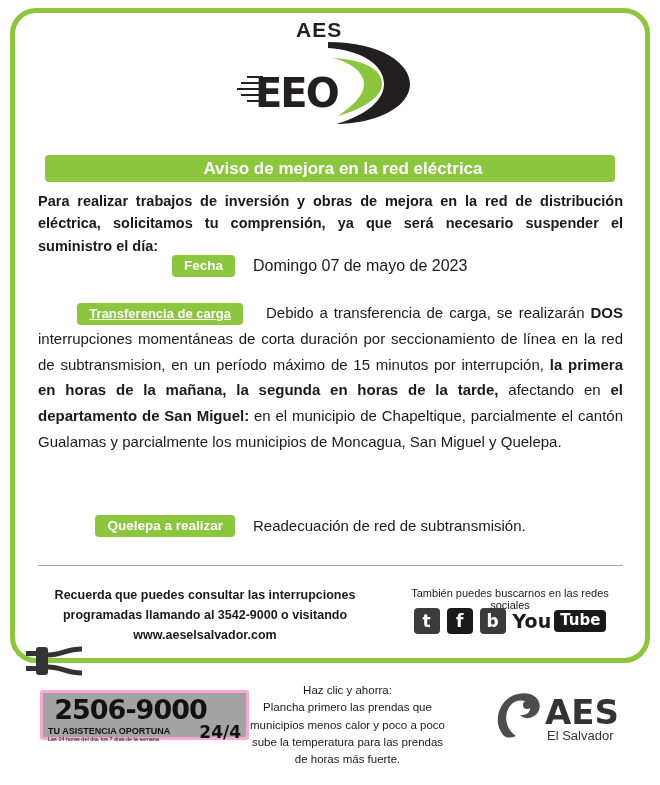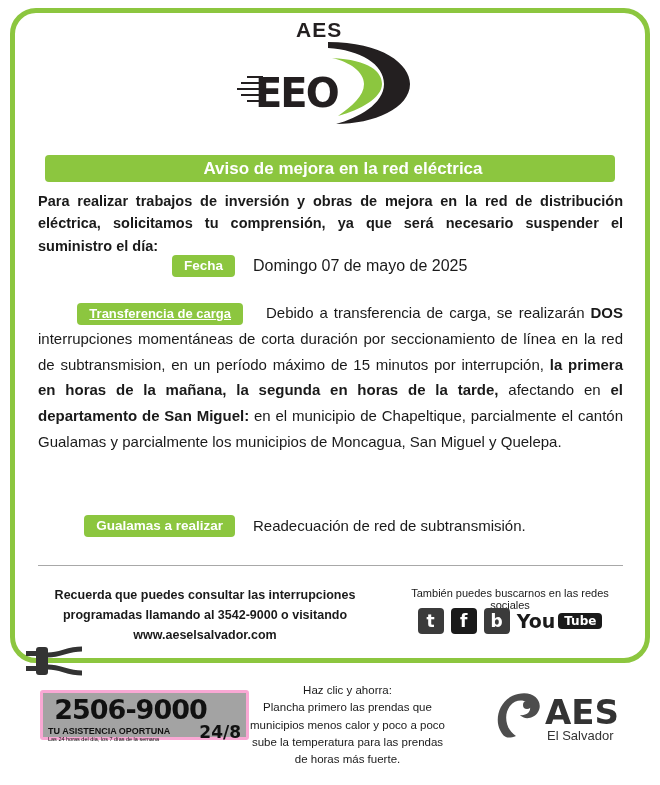--- a/index.html
+++ b/index.html
@@ -206,29 +206,29 @@
     justify-content: center;
     color: #fff;
     font-weight: bold;
     font-size: 17px;
     font-family: "DejaVu Sans", sans-serif;
   }
   .sq.tw { background: #3b3b3b; }
   .sq.fb { background: #1a1a1a; }
   .sq.bl { background: #3b3b3b; }
   .yt {
-    display: flex; align-items: center; gap: 3px;
+    display: flex; gap: 3px;
   }
   .yt .yo {
     font-size: 19px; font-weight: bold; color: #1a1a1a;
     font-family: "DejaVu Sans", sans-serif;
   }
   .yt .tube {
     background: #1a1a1a; color: #fff;
-    font-size: 12px; font-weight: bold;
+    font-size: 15px; font-weight: bold;
     border-radius: 4px; padding: 1px 6px;
     font-family: "DejaVu Sans", sans-serif;
   }
 
   
   .plug {
     position: absolute;
     left: 26px; top: 645px;
     width: 66px; height: 34px;
   }
@@ -330,34 +330,34 @@
   </div>
 
   <div class="title-bar">Aviso de mejora en la red eléctrica</div>
 
   <div class="intro">Para realizar trabajos de inversión y obras de mejora en la red de distribución eléctrica, solicitamos tu comprensión, ya que será necesario suspender el suministro  el día:</div>
 
   <div class="row-fecha">
     <div class="pill-col">
       <span class="label-pill">Fecha</span>
     </div>
-    <div class="fecha-value">Domingo 07 de mayo de 2025</div>
+    <div class="fecha-value">Domingo 07 de mayo de 2023</div>
   </div>
 
   <div class="transfer-pill-wrap">
     <span class="label-pill">Transferencia de carga</span>
   </div>
 
   <div class="transfer-body">
     <span class="indent"></span><span>Debido a transferencia de carga, se realizarán </span><b>DOS</b><span> interrupciones momentáneas de corta duración por seccionamiento de línea en la red de subtransmision, en un período máximo de 15 minutos por interrupción, </span><b>la primera en horas de la mañana, la segunda en horas de la tarde,</b><span> afectando en </span><b>el departamento de San Miguel:</b><span> en el municipio de Chapeltique, parcialmente el cantón Gualamas y parcialmente los municipios de Moncagua, San Miguel y Quelepa.</span>
   </div>
 
   <div class="row-trabajos">
     <div class="pill-col">
-      <span class="label-pill">Gualamas a realizar</span>
+      <span class="label-pill">Quelepa a realizar</span>
     </div>
     <div class="trabajos-value">Readecuación de red de subtransmisión.</div>
   </div>
 
   <div class="divider"></div>
 
   <div class="footer-left">
     <div>Recuerda que puedes consultar las interrupciones</div>
     <div>programadas llamando al 3542-9000 o visitando</div>
     <div>www.aeselsalvador.com</div>
@@ -379,21 +379,21 @@
     <rect x="0" y="21" width="10" height="5" fill="#333"></rect>
     <rect x="10" y="2" width="12" height="28" rx="3" fill="#333"></rect>
     <path d="M22 10 C36 10 40 4 56 4" stroke="#333" stroke-width="5" fill="none"></path>
     <path d="M22 22 C36 22 40 28 56 28" stroke="#333" stroke-width="5" fill="none"></path>
   </svg>
 
   <div class="phone-box">
     <div class="phone-num">2506-9000</div>
     <div class="phone-sub">TU ASISTENCIA OPORTUNA</div>
     <div class="phone-sub2">Las 24 horas del día, los 7 días de la semana</div>
-    <div class="phone-247">24/8</div>
+    <div class="phone-247">24/4</div>
   </div>
 
   <div class="tip">
     <div class="tip-title">Haz clic y ahorra:</div>
     <div>Plancha primero las prendas que</div>
     <div>municipios menos calor y poco a poco</div>
     <div>sube la temperatura para las prendas</div>
     <div>de horas más fuerte.</div>
   </div>
 

